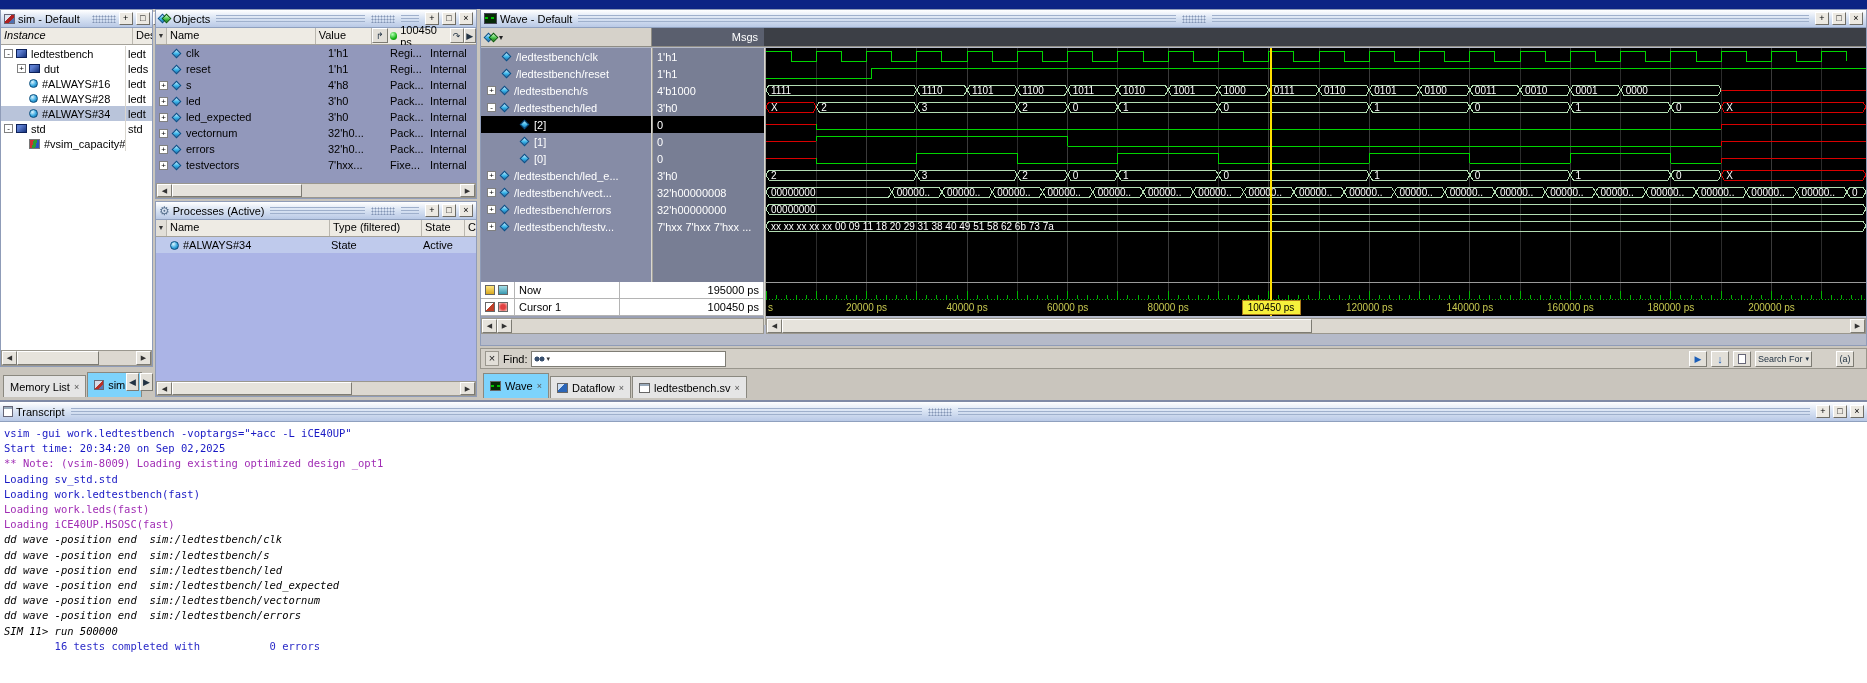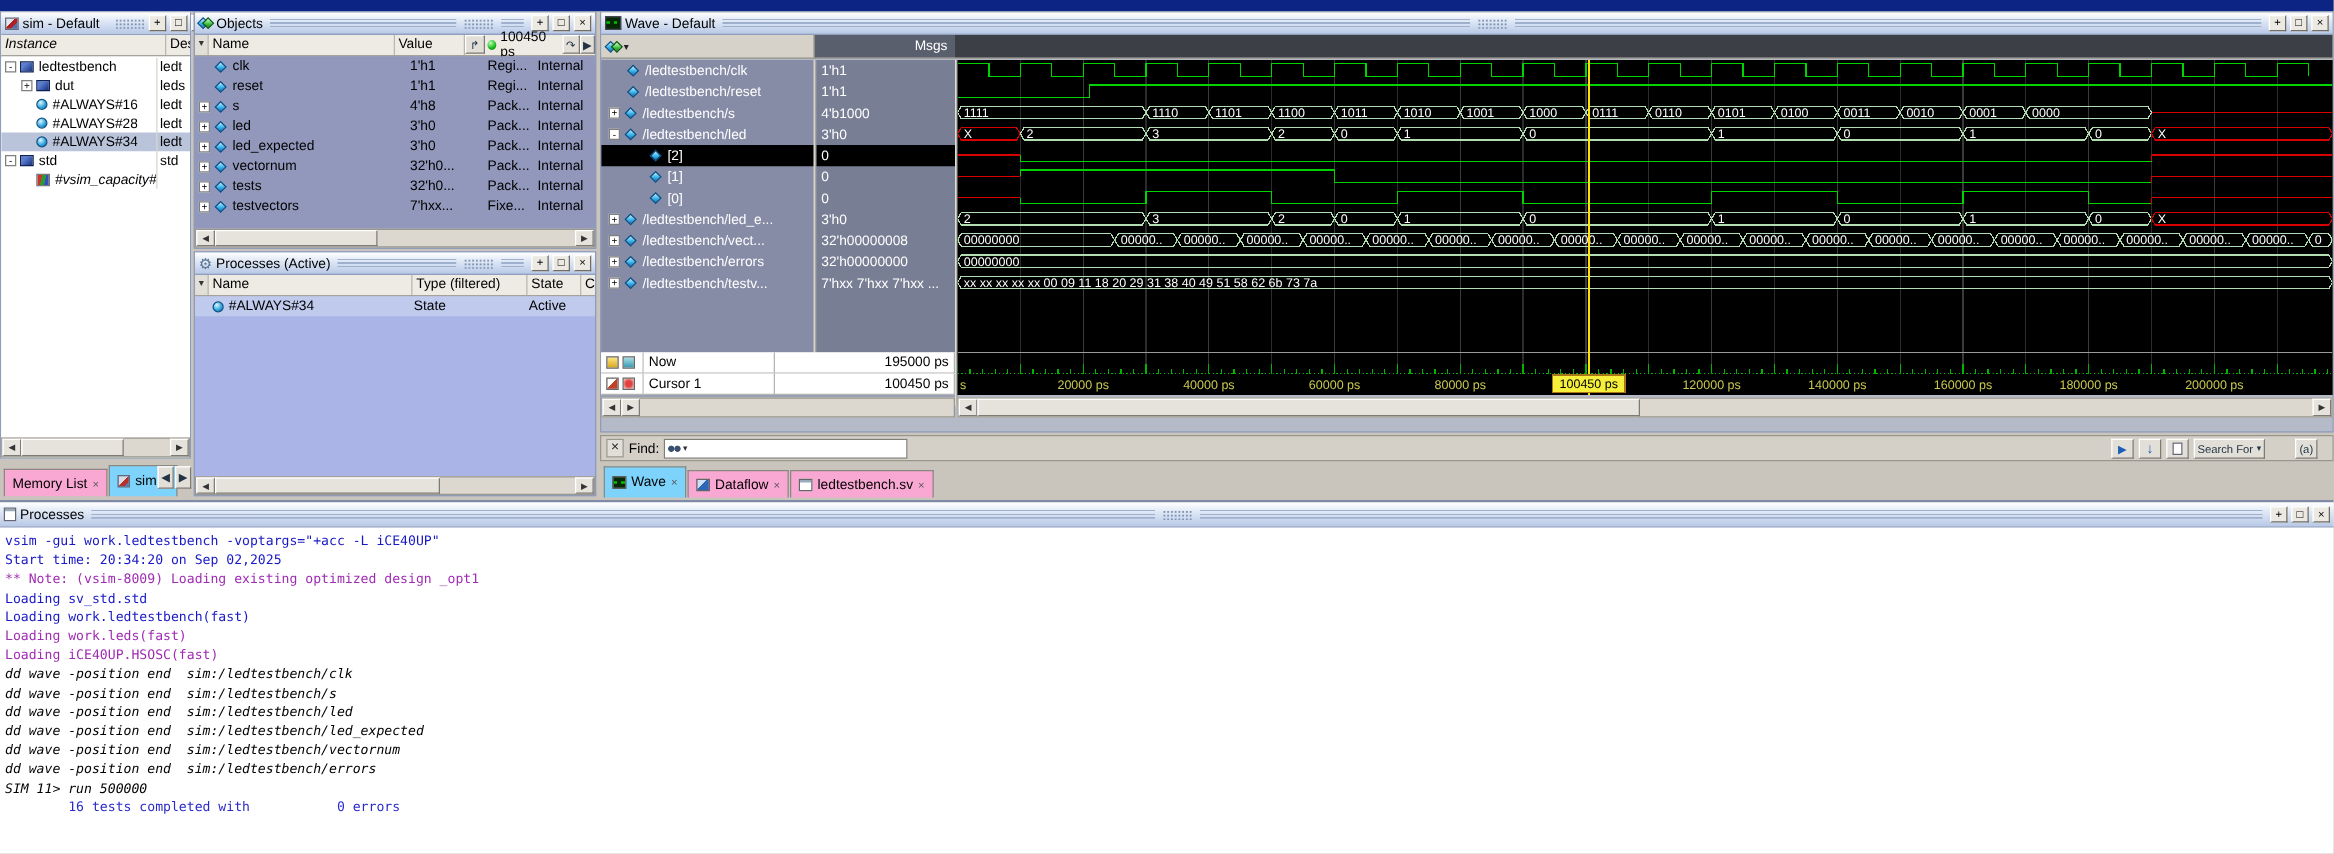--- a/index.html
+++ b/index.html
@@ -41,21 +41,21 @@
   .obj-row{height:16px;display:flex;align-items:center;white-space:nowrap;color:#000;}
   .obj-cell{overflow:hidden;flex:none;padding-right:2px;}
   
   .wrow{height:17px;display:flex;align-items:center;color:#fff;white-space:nowrap;overflow:hidden;}
   .wrow.sel{background:#000;}
   .vdivider{background:linear-gradient(90deg,#f4f2ec,#8a887f);}
   .ncell{background:#fff;border-right:1px solid #b4b4b4;border-bottom:1px solid #b4b4b4;display:flex;align-items:center;padding:0 4px;color:#000;overflow:hidden;white-space:nowrap;}
   .mini-ic{flex:none;width:10px;height:10px;border:1px solid #666;margin-right:2px;}
   
   .tabbar{display:flex;align-items:flex-end;gap:1px;padding-left:3px;}
-  .tab{height:22px;display:flex;align-items:center;gap:4px;padding:0 6px;border:1px solid #8a887f;border-bottom:none;background:#f9a8d4;color:#000;}
+  .tab{height:22px;display:flex;align-items:center;gap:4px;padding:0 6px;border:1px solid #8a887f;border-bottom:none;background:#e5e5e5;color:#000;}
   .tab.active{background:#7dd3fc;height:25px;}
   .tab-x{font-size:9px;color:#555;}
   .tab-ic{width:11px;height:10px;border:1px solid #666;flex:none;}
   
   .findbar{display:flex;align-items:center;gap:4px;padding:0 4px;background:#d4d0c8;border:1px solid #99968d;}
   .find-input{width:195px;height:16px;background:#fff;border:1px solid #7f7d75;display:flex;align-items:center;padding:0 2px;gap:1px;}
   .binoc{width:11px;height:8px;background:radial-gradient(circle at 3px 4px,#39506e 2.2px,transparent 2.8px),radial-gradient(circle at 8px 4px,#39506e 2.2px,transparent 2.8px);}
   .fbtn{height:16px;min-width:18px;background:#e2dfd8;border:1px solid;border-color:#fff #7d7b73 #7d7b73 #fff;display:flex;align-items:center;justify-content:center;font-size:9px;color:#234;padding:0 2px;}
   
   .t-line{white-space:pre;line-height:15.2px;font-family:"DejaVu Sans Mono","Liberation Mono",monospace;font-size:10.5px;}
@@ -120,21 +120,21 @@
       <div class="trow" style="padding-left: 3px;">
         <span class="expander">-</span>
         <span class="comp-icon"></span>
         <span style="overflow: hidden; flex: 0 1 auto;">std</span>
         <span style="position: absolute; left: 127px; width: 24px; overflow: hidden;">std</span>
         <span style="position: absolute; left: 124px; top: 0px; width: 1px; height: 15px; background: rgb(216, 213, 206);"></span>
       </div>
       <div class="trow" style="padding-left: 16px;">
         <span class="exp-sp"></span>
         <span class="cap-icon"></span>
-        <span style="overflow: hidden; flex: 0 1 auto; font-style: italic;">#vsim_capacity#</span>
+        <span style="overflow: hidden; flex: 0 1 auto;">#vsim_capacity#</span>
         <span style="position: absolute; left: 127px; width: 24px; overflow: hidden;"></span>
         <span style="position: absolute; left: 124px; top: 0px; width: 1px; height: 15px; background: rgb(216, 213, 206);"></span>
       </div>
     </div>
   <div class="abs hscroll" style="left:0;top:340px;width:151px;height:16px;">
     <span class="sb-btn">◀</span>
     <span class="sb-thumb" style="width:82px;"></span>
     <span class="sb-track"></span>
     <span class="sb-btn">▶</span>
   </div>
@@ -240,21 +240,21 @@
           <span>vectornum</span>
         </span>
         <span class="obj-cell" style="width: 62px;">32'h0...</span>
         <span class="obj-cell" style="width: 40px;">Pack...</span>
         <span class="obj-cell" style="width: 46px;">Internal</span>
       </div>
       <div class="obj-row">
         <span style="display: flex; align-items: center; width: 172px; overflow: hidden; padding-left: 3px;">
           <span class="expander">+</span>
           <span class="diamond"></span>
-          <span>tests</span>
+          <span>errors</span>
         </span>
         <span class="obj-cell" style="width: 62px;">32'h0...</span>
         <span class="obj-cell" style="width: 40px;">Pack...</span>
         <span class="obj-cell" style="width: 46px;">Internal</span>
       </div>
       <div class="obj-row">
         <span style="display: flex; align-items: center; width: 172px; overflow: hidden; padding-left: 3px;">
           <span class="expander">+</span>
           <span class="diamond"></span>
           <span>testvectors</span>
@@ -808,21 +808,21 @@
     <div class="tab">
       <span class="tab-ic" style="background: rgb(255, 255, 255); box-shadow: rgb(153, 170, 187) 0px 2px 0px inset;"></span>
       <span>ledtestbench.sv</span>
       <span class="tab-x">×</span>
     </div>
   </div>
 
 <div class="abs" style="left:0;top:400px;width:1867px;height:283px;border-top:2px solid #7f8aa6;background:#fff;">
   <div class="titlebar" style="height:20px;">
     <span class="tb-icon" style="width:10px;height:11px;background:#fff;border:1px solid #667;box-shadow:inset 0 2px 0 #9ab;"></span>
-    <span class="tb-title">Processes</span>
+    <span class="tb-title">Transcript</span>
     <span class="tb-lines"></span>
     <span class="tb-grip"></span>
     <span class="tb-lines"></span>
     <span class="tb-btn">+</span>
     <span class="tb-btn">□</span>
     <span class="tb-btn">×</span>
   </div>
   <div id="transcript-body" style="padding:4px 0 0 4px;overflow:hidden;height:261px;">
       <div class="t-line t-blue">vsim -gui work.ledtestbench -voptargs="+acc -L iCE40UP"</div>
       <div class="t-line t-blue">Start time: 20:34:20 on Sep 02,2025</div>

